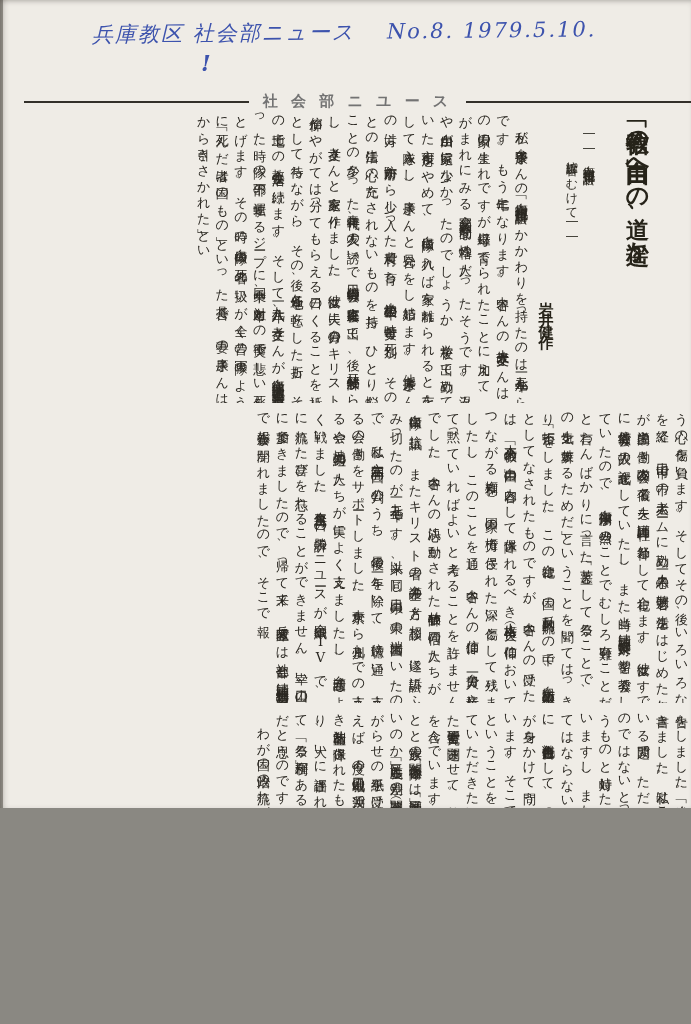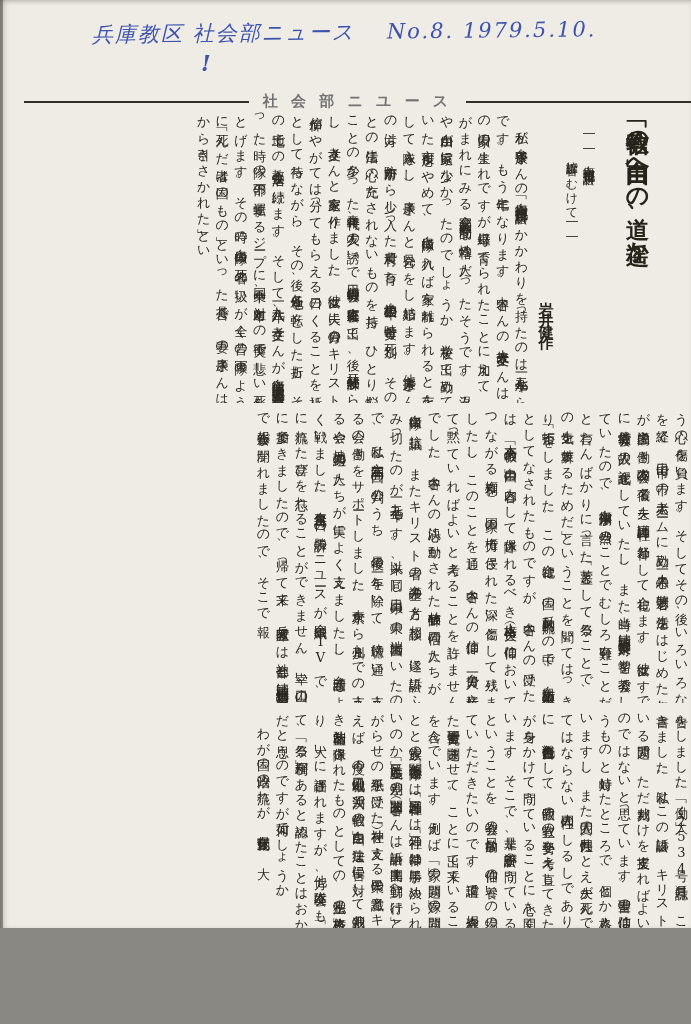--- a/index.html
+++ b/index.html
@@ -1,19 +1,19 @@
 <!DOCTYPE html>
 <html><head>
 <meta charset="utf-8">
 <style>
   html,body{margin:0;padding:0;}
   body{background:#8a8882;font-family:"DejaVu Serif","Liberation Serif",serif;}
   .page{
     position:relative;
-    width:691px;height:928px;
+    width:691px;height:808px;
     background:#efece6;
     overflow:hidden;
     box-shadow:inset 6px 0 9px -6px rgba(40,35,30,.65), inset 0 4px 6px -4px rgba(40,35,30,.35);
     color:#2b2820;
   }
   .scan-edge{position:absolute;left:0;top:0;width:3px;height:100%;
     background:#55524b;opacity:.55;}
   
   .hw{
     position:absolute;color:#3d53ad;

